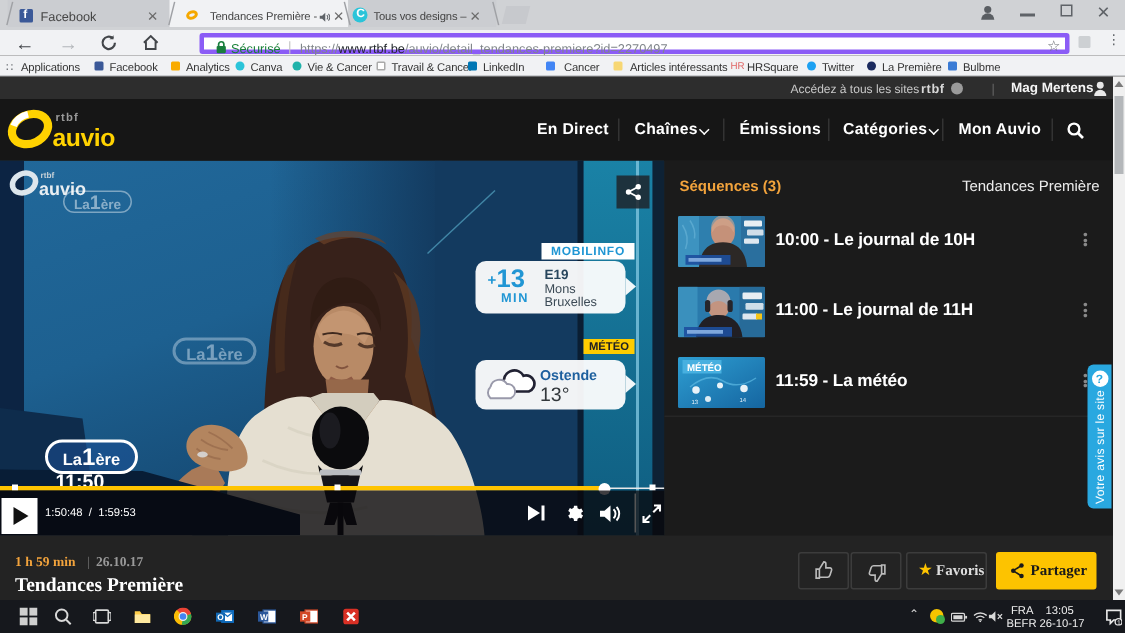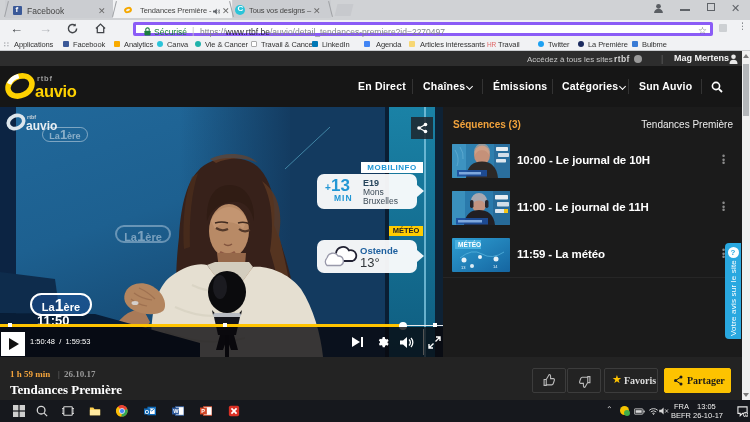--- a/index.html
+++ b/index.html
@@ -150,25 +150,25 @@
       <span class="bt" style="left:124px;">Analytics</span>
     <div class="bi" style="left:157px; background:#2bc4d9; border-radius:50%;"></div>
       <span class="bt" style="left:167px;">Canva</span>
     <div class="bi" style="left:195px; background:#20b2aa; border-radius:50%;"></div>
       <span class="bt" style="left:205px;text-align:right;">Vie &amp; Cancer</span>
     <div class="bi" style="left:251px; background:#fff; border:1px solid #aaa;"></div>
       <span class="bt" style="left:261px;">Travail &amp; Cancer</span>
     <div class="bi" style="left:312px; background:#0077b5;"></div>
       <span class="bt" style="left:322px;">LinkedIn</span>
     <div class="bi" style="left:364px; background:#4285f4;"></div>
-      <span class="bt" style="left:376px;">Agenda</span>
+      <span class="bt" style="left:376px;">Cancer</span>
     <div class="bi" style="left:409px; background:#f7d774;"></div>
       <span class="bt" style="left:420px;">Articles intéressants</span>
     <span class="bt" style="left:487px; color:#e06666; font-size:6.5px; top:4px;">HR</span>
-      <span class="bt" style="left:498px;">Travail</span>
+      <span class="bt" style="left:498px;">HRSquare</span>
     <div class="bi" style="left:538px; background:#1da1f2; border-radius:50%;"></div>
       <span class="bt" style="left:548px;">Twitter</span>
     <div class="bi" style="left:578px; background:#1b2a5e; border-radius:50%;"></div>
       <span class="bt" style="left:588px;">La Première</span>
     <div class="bi" style="left:632px; background:#3a7bd5;"></div>
       <span class="bt" style="left:642px;">Bulbme</span>
   </div>
 
   <div id="rtbfstrip">
     <span style="position:absolute; left:527px; top:3.5px; font-size:8px;">Accédez à tous les sites</span>
@@ -192,21 +192,21 @@
     <div class="nav" style="left:358px;">En Direct</div>
     <div class="navsep" style="left:412px;"></div>
     <div class="nav" style="left:423px;">Chaînes</div>
     <div style="position:absolute; left:467px; top:18px; width:5px; height:5px; border-right:1.5px solid #fff; border-bottom:1.5px solid #fff; transform:rotate(45deg);"></div>
     <div class="navsep" style="left:482px;"></div>
     <div class="nav" style="left:493px;">Émissions</div>
     <div class="navsep" style="left:552px;"></div>
     <div class="nav" style="left:562px;">Catégories</div>
     <div style="position:absolute; left:620px; top:18px; width:5px; height:5px; border-right:1.5px solid #fff; border-bottom:1.5px solid #fff; transform:rotate(45deg);"></div>
     <div class="navsep" style="left:628px;"></div>
-    <div class="nav" style="left:639px;">Sun Auvio</div>
+    <div class="nav" style="left:639px;">Mon Auvio</div>
     <div class="navsep" style="left:701px;"></div>
     <svg width="12" height="12" viewBox="0 0 12 12" style="position:absolute; left:711px; top:15px;">
         <circle cx="5" cy="5" r="3.6" fill="none" stroke="#fff" stroke-width="1.6"></circle>
         <line x1="7.8" y1="7.8" x2="11" y2="11" stroke="#fff" stroke-width="1.8"></line>
       </svg>
   </div>
 
   <div id="video">
     <svg width="443" height="250" viewBox="0 0 443 250" style="position:absolute; left:0; top:0;">
       <defs>

